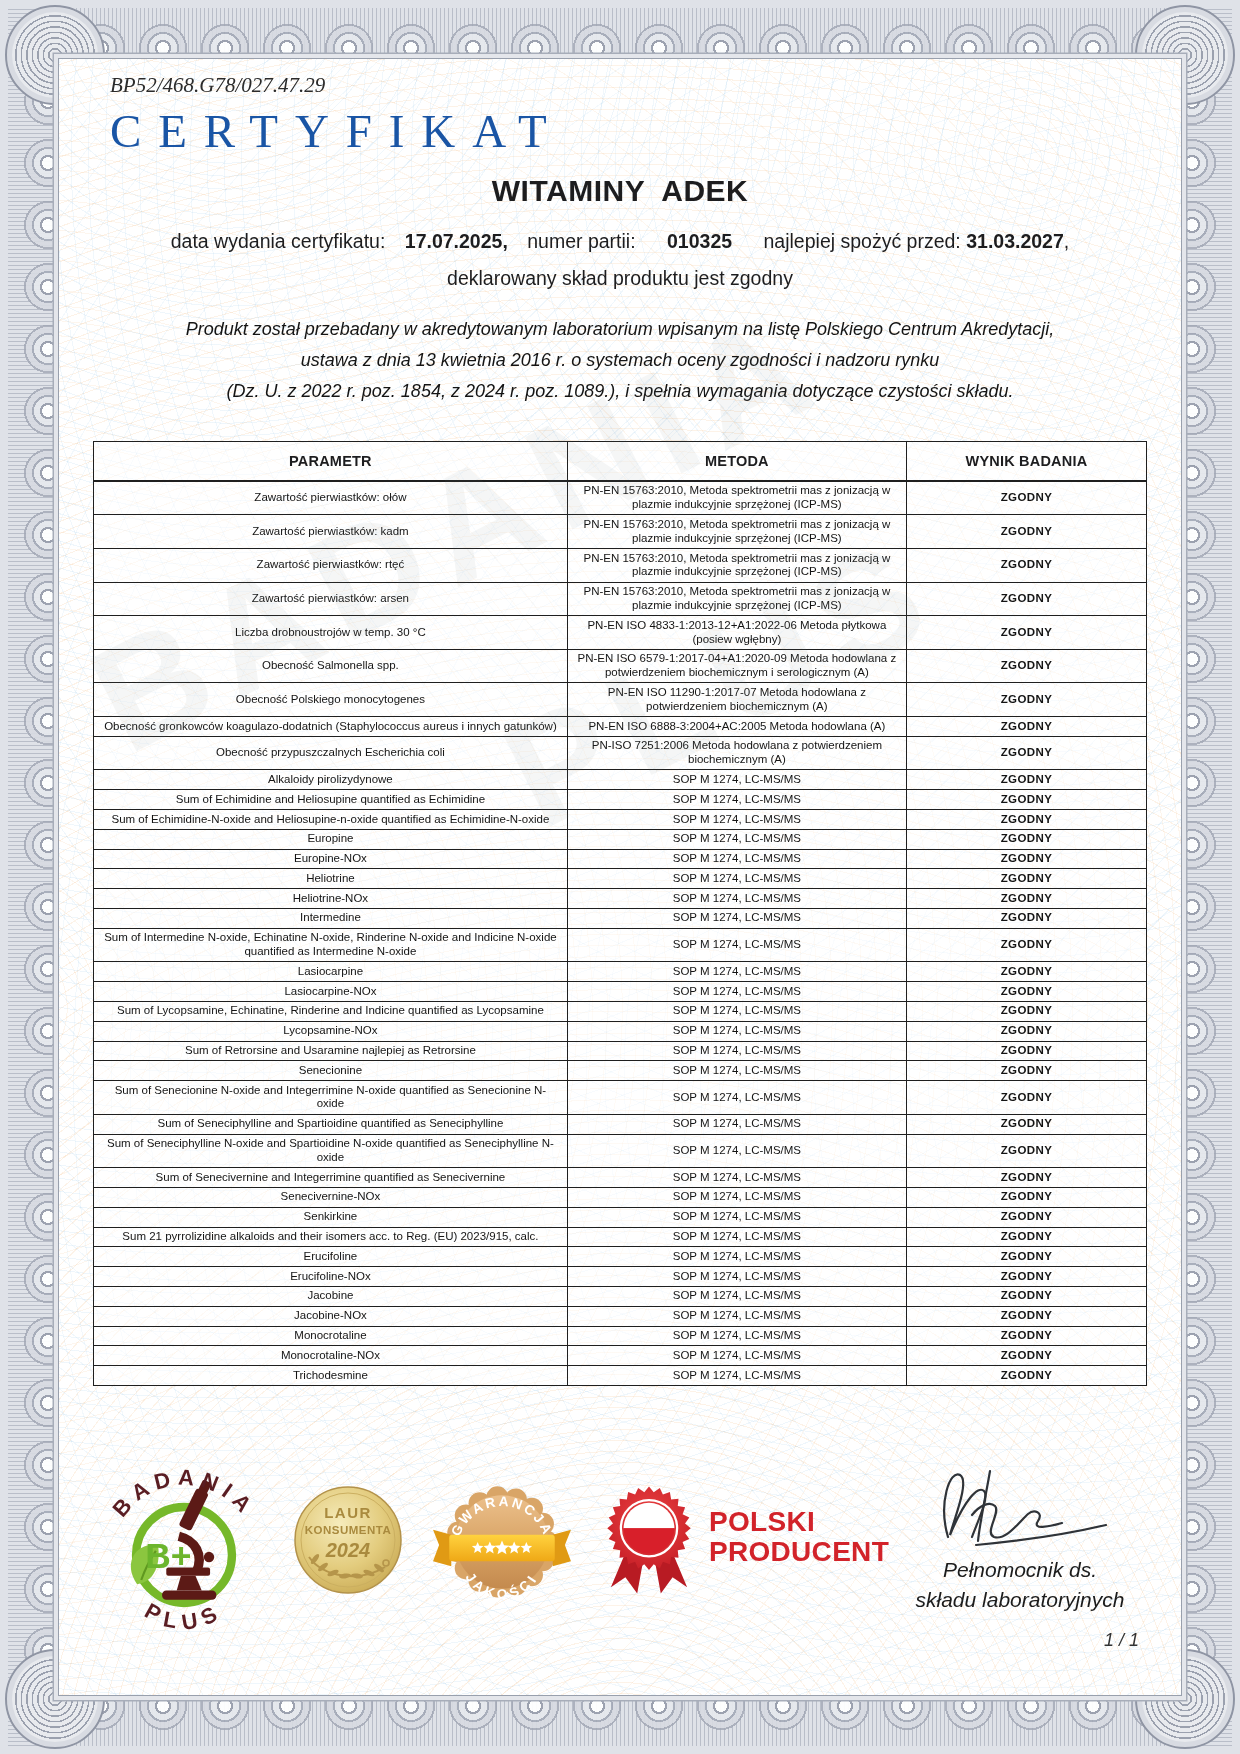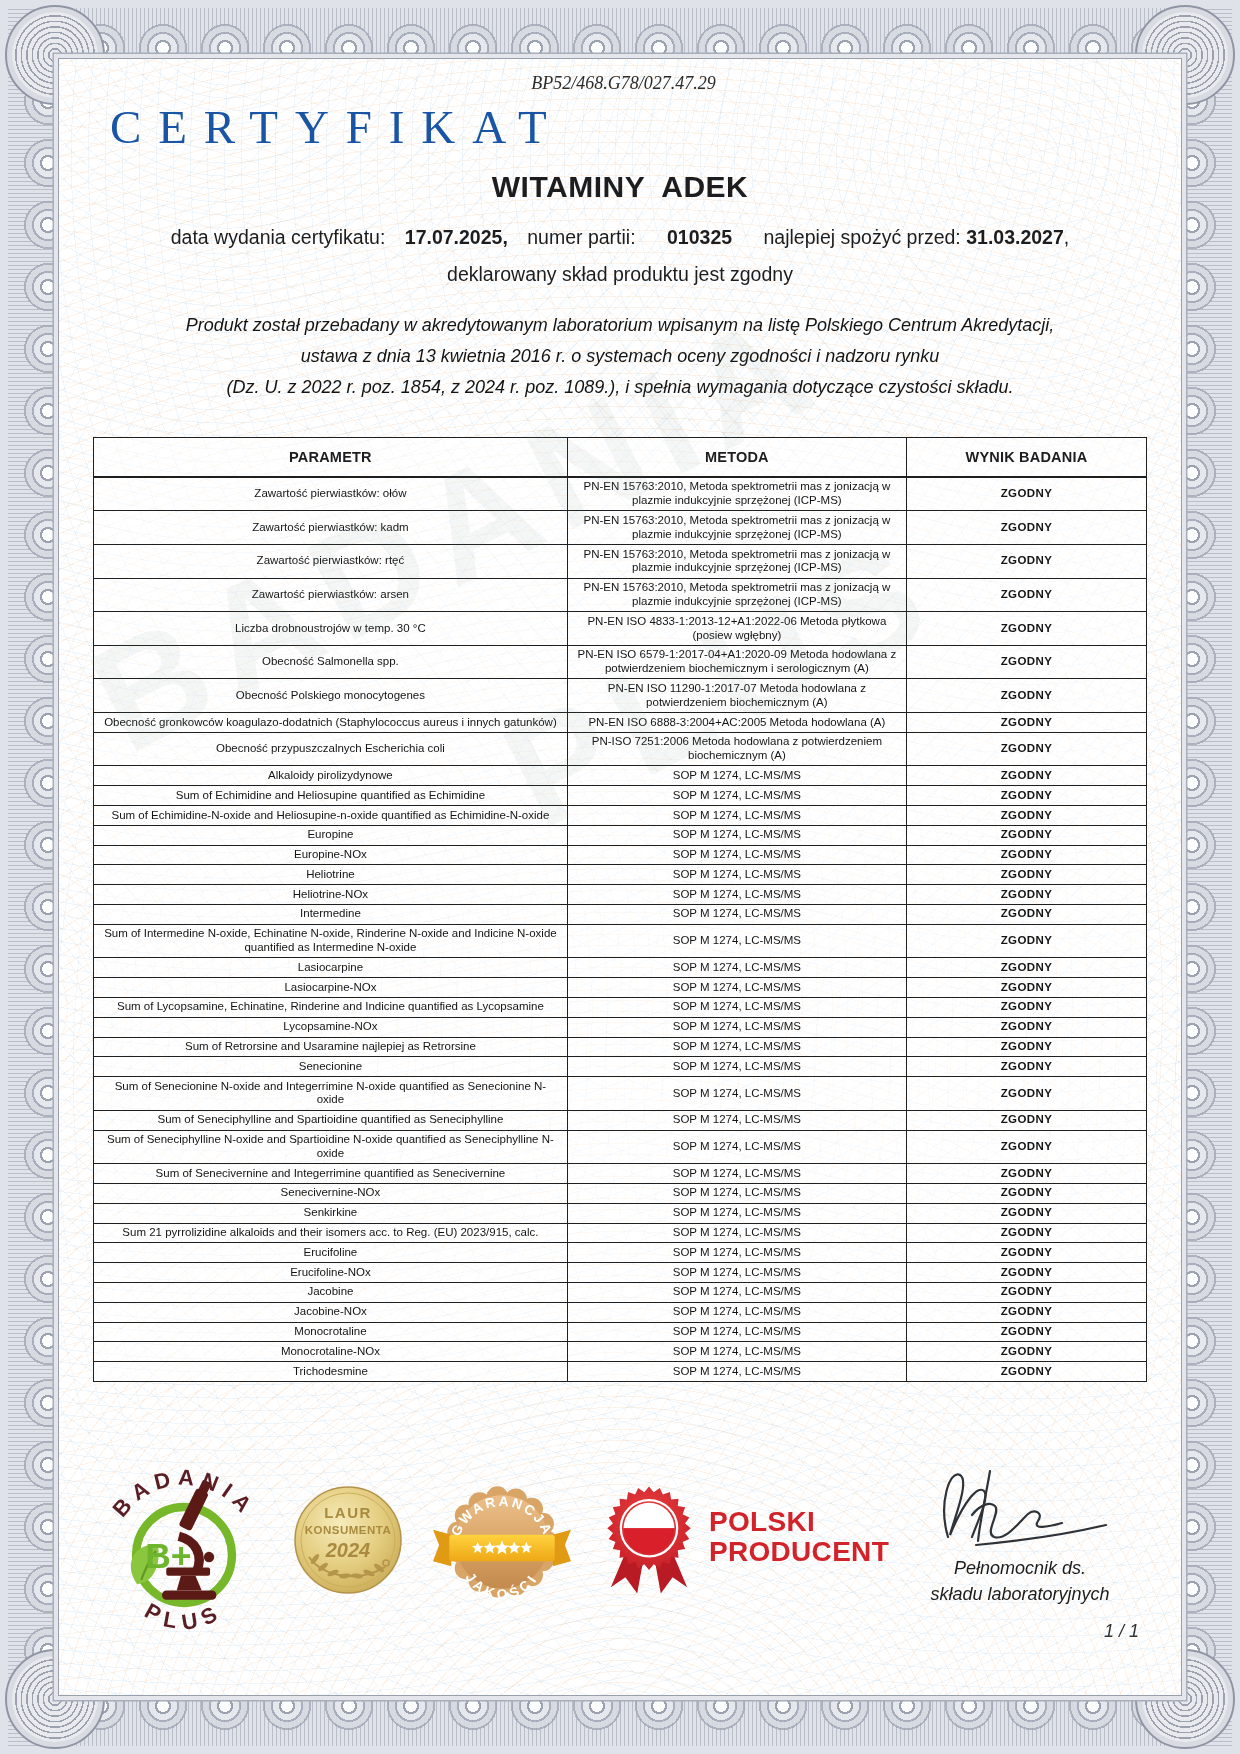--- a/index.html
+++ b/index.html
@@ -37,21 +37,21 @@
     background-image:
       repeating-radial-gradient(circle at 15% -4%, rgba(125,185,228,.12) 0 1px, transparent 1px 13px),
       repeating-radial-gradient(circle at 86% 6%, rgba(125,185,228,.11) 0 1px, transparent 1px 17px),
       repeating-radial-gradient(circle at 50% 108%, rgba(238,153,64,.12) 0 1px, transparent 1px 11px),
       repeating-radial-gradient(circle at -6% 58%, rgba(238,153,64,.09) 0 1px, transparent 1px 15px),
       repeating-radial-gradient(circle at 108% 62%, rgba(125,185,228,.09) 0 1px, transparent 1px 19px);
     display:flex;flex-direction:column;padding:12px 34px 42px;box-sizing:border-box;}
   .watermark{position:absolute;left:60px;top:330px;transform:rotate(-27deg);
     font-size:150px;font-weight:700;letter-spacing:14px;color:rgba(120,126,132,.07);
     line-height:1.7;pointer-events:none;white-space:pre;}
-  .ref{font-family:"Liberation Serif",serif;font-style:italic;font-size:18px;color:#2b2b2b;margin:2px 0 0 7px;text-align:center;}
+  .ref{font-family:"Liberation Serif",serif;font-style:italic;font-size:21px;color:#2b2b2b;margin:2px 0 0 17px;}
   .title{font-family:"Liberation Serif",serif;font-weight:500;text-align:left;color:#1a55a5;
     font-size:47px;letter-spacing:.36em;margin:6px 0 0 .36em;}
   .subtitle{text-align:center;font-size:30px;font-weight:800;letter-spacing:.5px;
     margin:16px 0 0;white-space:pre;}
   .meta{text-align:center;font-size:19.5px;margin:22px 0 0;}
   .meta b{font-weight:700;}
   .meta .gap{display:inline-block;width:14px;}
   .meta .biggap{display:inline-block;width:26px;}
   .decl{text-align:center;font-size:19.5px;margin:14px 0 0;}
   .note{text-align:center;font-style:italic;font-weight:500;font-size:18px;line-height:1.72;margin:24px 0 8px;color:#141414;}
@@ -60,21 +60,21 @@
   table.results th,table.results td{border:1.5px solid #1f1f1f;text-align:center;vertical-align:middle;}
   table.results th{font-size:14.5px;font-weight:700;padding:11px 4px;letter-spacing:.2px;border-bottom-width:2px;}
   table.results td{font-size:11.5px;line-height:1.2;padding:2.5px 7px;color:#141414;}
   td.c-result{font-weight:700;color:#7cb21e;letter-spacing:.4px;font-size:11.5px;}
   
   .footer{margin-top:auto;display:flex;align-items:flex-start;padding:0 2px;position:relative;}
   .badge{flex:0 0 auto;}
   .producent{display:flex;align-items:flex-start;margin-left:26px;margin-top:24px;}
   .producent-text{margin:26px 0 0 10px;font-size:28px;font-weight:700;line-height:1.08;color:#d2232a;letter-spacing:.3px;}
   .sig-block{margin-left:auto;margin-top:0;width:250px;text-align:center;}
-  .sig-caption{font-style:italic;font-size:18px;line-height:1.45;color:#1c1c1c;margin-top:2px;}
+  .sig-caption{font-style:italic;font-size:21px;line-height:1.45;color:#1c1c1c;margin-top:2px;}
   .page-num{font-style:italic;font-size:18px;text-align:right;margin-top:14px;padding-right:6px;color:#333;}
   svg text{font-family:"Liberation Sans",sans-serif;}
 </style>
 </head>
 <body>
 
 <div class="page">
   <div class="band band-top"></div>
   <div class="band band-bottom"></div>
   <div class="band band-left"></div>

